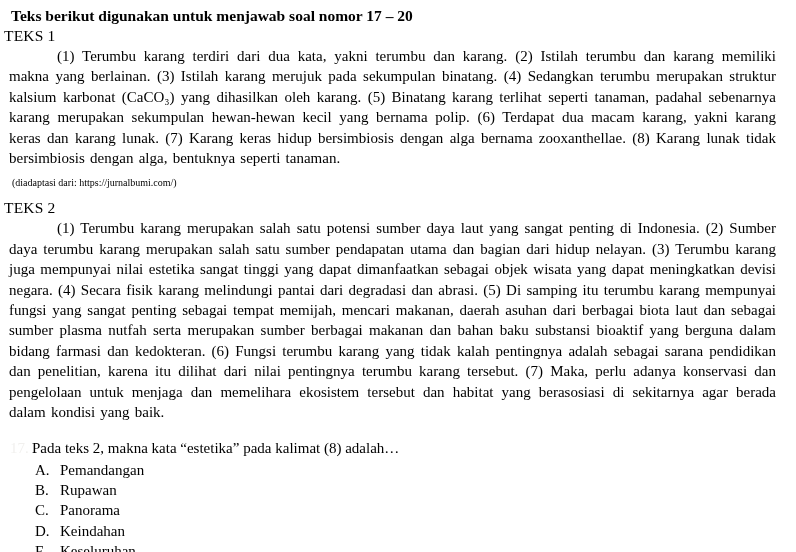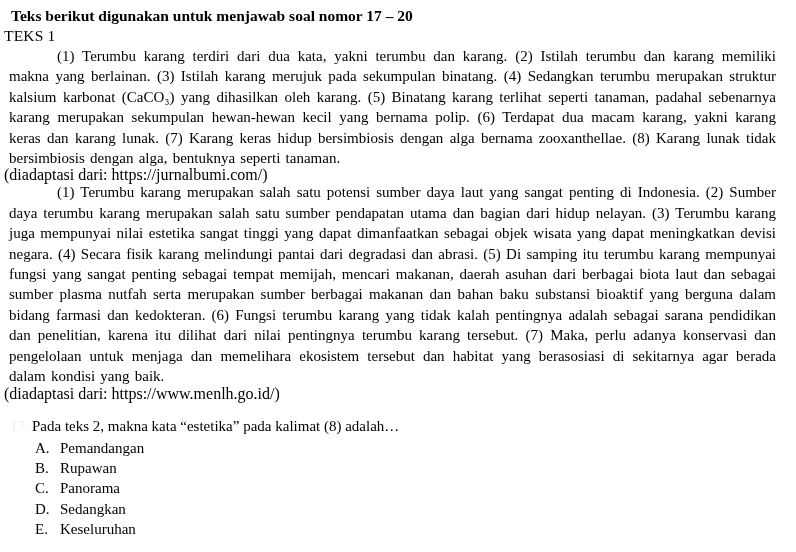--- a/index.html
+++ b/index.html
@@ -32,23 +32,23 @@
     letter-spacing: 0.2px;
   }
   .para {
     margin: 0 14px 0 5px;
     text-align: justify;
     text-indent: 48px;
     line-height: 20.4px;
     word-spacing: 1.5px;
   }
   .source-line {
-    font-size: 16px;
+    font-size: 10px;
     line-height: 14px;
-    margin: 0;
+    margin: 8px;
   }
   .question-block {
     margin-top: 15px;
     position: relative;
     padding-left: 28px;
   }
   .q-number-faint {
     position: absolute;
     left: 6px;
     top: 0;
@@ -82,45 +82,45 @@
 <div class="doc">
 
   <div class="intro-line">Teks berikut digunakan untuk menjawab soal nomor 17 – 20</div>
 
   <div class="teks-label">TEKS 1</div>
 
   <p class="para">(1) Terumbu karang terdiri dari dua kata, yakni terumbu dan karang. (2) Istilah terumbu dan karang memiliki makna yang berlainan. (3) Istilah karang merujuk pada sekumpulan binatang. (4) Sedangkan terumbu merupakan struktur kalsium karbonat (CaCO₃) yang dihasilkan oleh karang. (5) Binatang karang terlihat seperti tanaman, padahal sebenarnya karang merupakan sekumpulan hewan-hewan kecil yang bernama polip. (6) Terdapat dua macam karang, yakni karang keras dan karang lunak. (7) Karang keras hidup bersimbiosis dengan alga bernama zooxanthellae. (8) Karang lunak tidak bersimbiosis dengan alga, bentuknya seperti tanaman.</p>
 
   <p class="source-line">(diadaptasi dari: https://jurnalbumi.com/)</p>
 
+  <div class="teks-label">TEKS 2</div>
 
   <p class="para">(1) Terumbu karang merupakan salah satu potensi sumber daya laut yang sangat penting di Indonesia. (2) Sumber daya terumbu karang merupakan salah satu sumber pendapatan utama dan bagian dari hidup nelayan. (3) Terumbu karang juga mempunyai nilai estetika sangat tinggi yang dapat dimanfaatkan sebagai objek wisata yang dapat meningkatkan devisi negara. (4) Secara fisik karang melindungi pantai dari degradasi dan abrasi. (5) Di samping itu terumbu karang mempunyai fungsi yang sangat penting sebagai tempat memijah, mencari makanan, daerah asuhan dari berbagai biota laut dan sebagai sumber plasma nutfah serta merupakan sumber berbagai makanan dan bahan baku substansi bioaktif yang berguna dalam bidang farmasi dan kedokteran. (6) Fungsi terumbu karang yang tidak kalah pentingnya adalah sebagai sarana pendidikan dan penelitian, karena itu dilihat dari nilai pentingnya terumbu karang tersebut. (7) Maka, perlu adanya konservasi dan pengelolaan untuk menjaga dan memelihara ekosistem tersebut dan habitat yang berasosiasi di sekitarnya agar berada dalam kondisi yang baik.</p>
 
-  <p class="source-line">(diadaptasi dari: https://www.menlh.go.id/)</p>
 
   <div class="question-block">
     <span class="q-number-faint">17.</span>
     <span class="q-text">Pada teks 2, makna kata “estetika” pada kalimat (8) adalah…</span>
 
     <ol class="options">
       <li class="option-row">
         <span class="opt-letter">A.</span>
         <span class="opt-text">Pemandangan</span>
       </li>
       <li class="option-row">
         <span class="opt-letter">B.</span>
         <span class="opt-text">Rupawan</span>
       </li>
       <li class="option-row">
         <span class="opt-letter">C.</span>
         <span class="opt-text">Panorama</span>
       </li>
       <li class="option-row">
         <span class="opt-letter">D.</span>
-        <span class="opt-text">Sedangkan</span>
+        <span class="opt-text">Keindahan</span>
       </li>
       <li class="option-row">
         <span class="opt-letter">E.</span>
         <span class="opt-text">Keseluruhan</span>
       </li>
     </ol>
   </div>
 
 </div>
 

